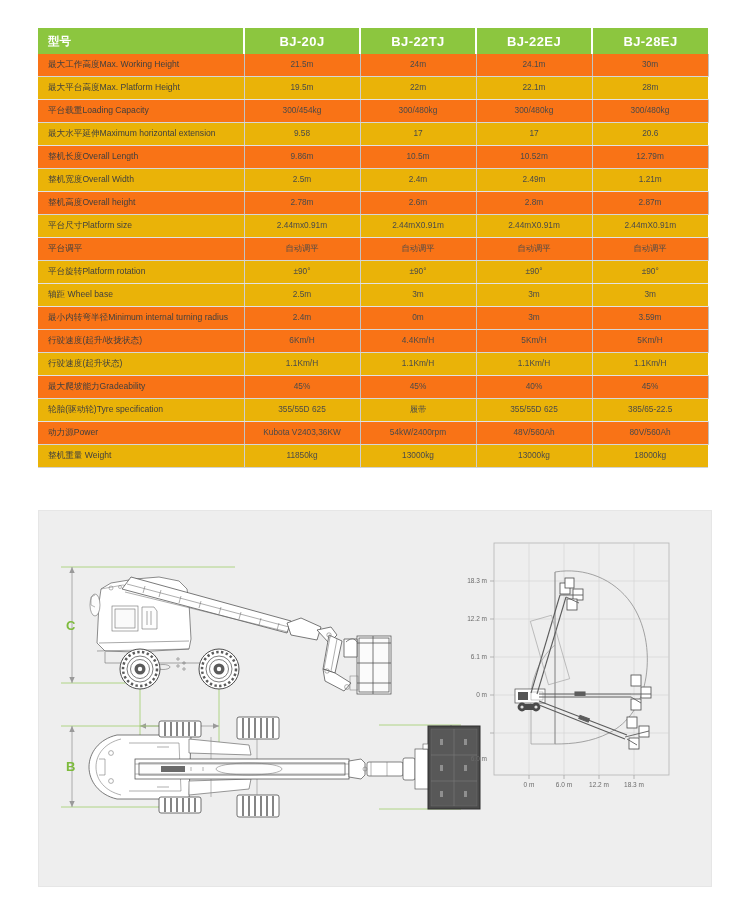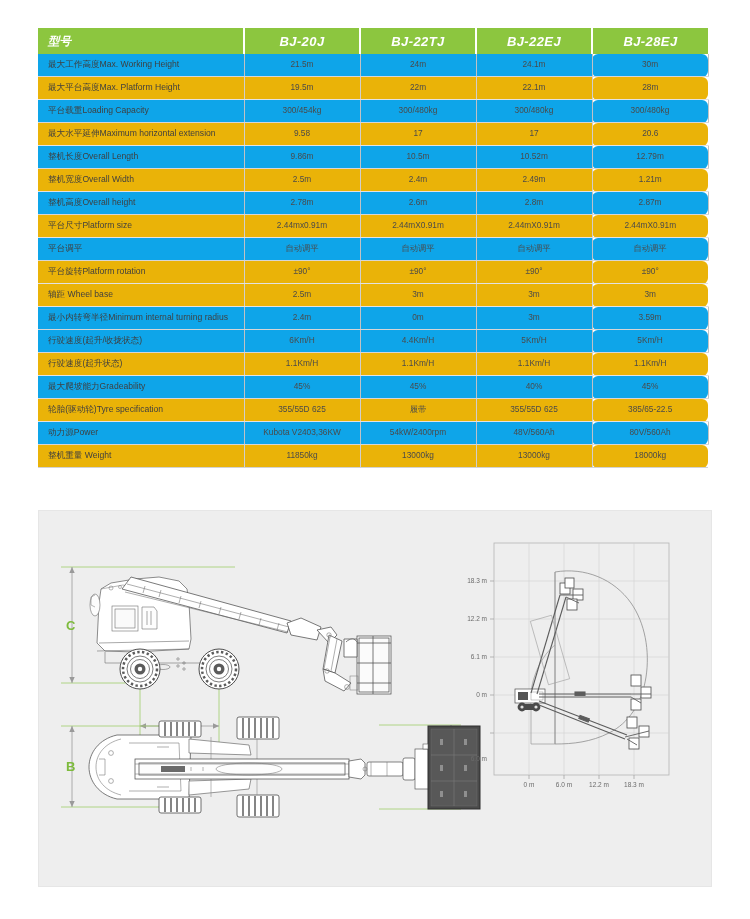--- a/index.html
+++ b/index.html
@@ -40,21 +40,20 @@
     background: #8cc63f;
     color: #ffffff;
     font-size: 13px;
     font-weight: bold;
     letter-spacing: 0.4px;
     height: 26px;
     text-align: center;
     border-right: 2px solid #ffffff;
     padding: 0 4px;
     vertical-align: middle;
-    font-style: italic;
   }
   table.spec th.label-head {
     text-align: left;
     padding-left: 10px;
     font-size: 11.5px;
     letter-spacing: 0;
   }
   table.spec th:last-child { border-right: none; }
 
   table.spec td {
@@ -63,28 +62,28 @@
     color: #4a4a4a;
     text-align: center;
     vertical-align: middle;
     border-right: 1px solid #cfcfcf;
     border-bottom: 1px solid #e2e2e2;
     padding: 0 3px;
     line-height: 1.15;
     white-space: nowrap;
     overflow: hidden;
   }
-  table.spec td:last-child { border-right: none; border-radius: 6px; }
+  table.spec td:last-child { border-right: none; }
   table.spec td.label {
     text-align: left;
     padding-left: 10px;
     font-size: 8.6px;
     color: #3f3f3f;
   }
-  table.spec tbody tr.odd td { background: #0ea5e9; border-bottom: 1px solid #d6d6d6; }
+  table.spec tbody tr.odd td { background: #f97316; border-bottom: 1px solid #d6d6d6; }
   table.spec tbody tr.even td { background: #eab308; }
   table.spec tbody tr.odd td { border-right: 1px solid #c2c2c2; }
   table.spec tbody tr:last-child td { border-bottom: 1px solid #d2d2d2; }
 
   
   .diagram-panel {
     position: absolute;
     left: 38px;
     top: 510px;
     width: 674px;

